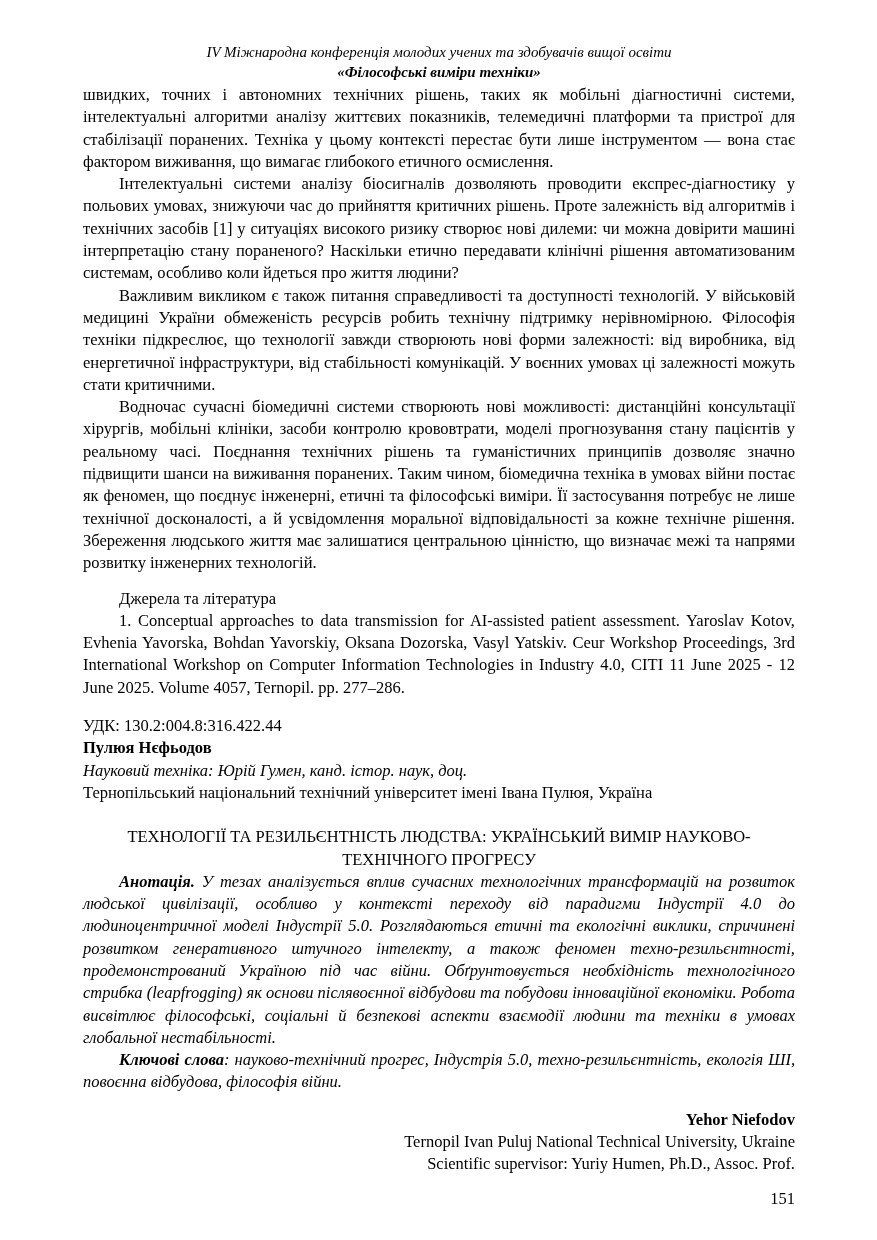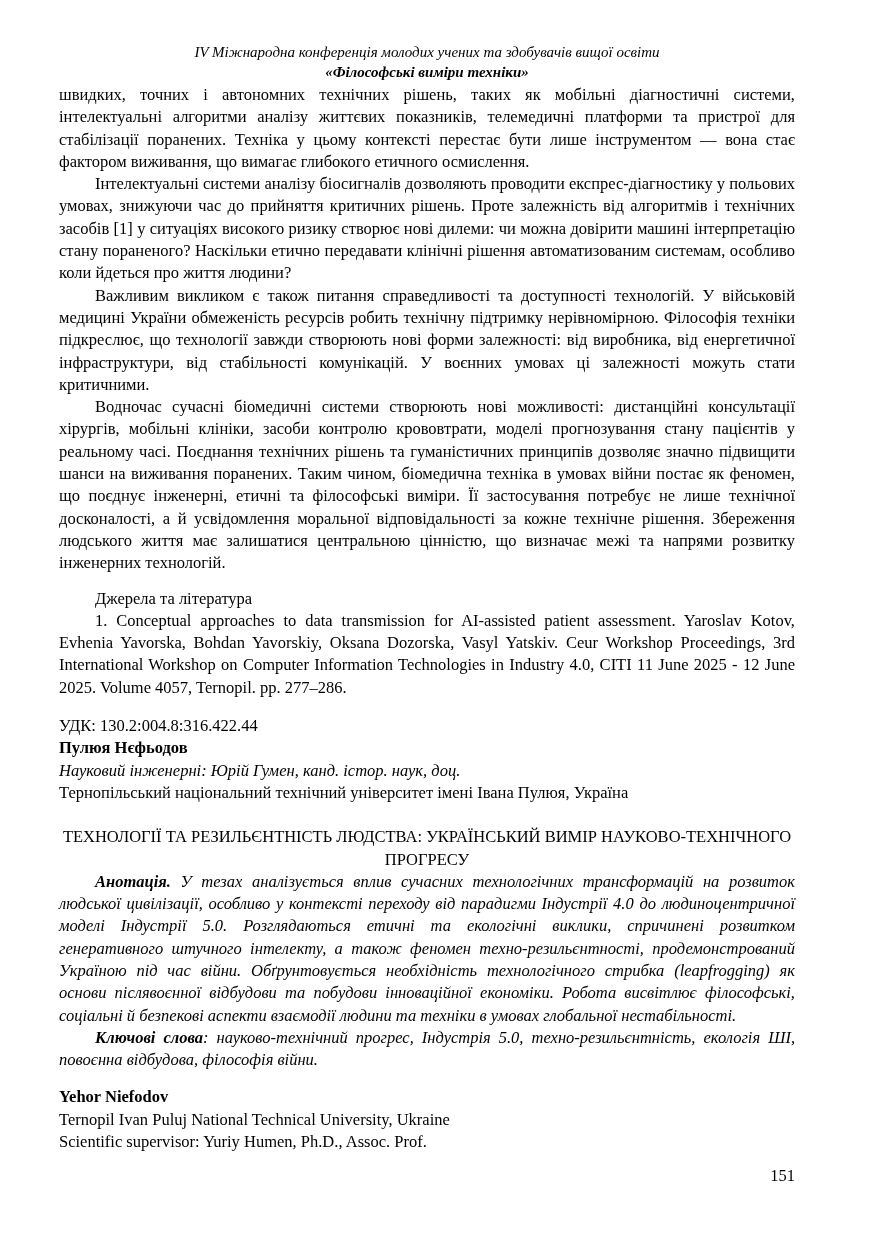--- a/index.html
+++ b/index.html
@@ -12,21 +12,21 @@
     width: 877px;
     height: 1240px;
     font-family: "Liberation Serif", serif;
     position: relative;
     overflow: hidden;
   }
   .page {
     box-sizing: border-box;
     width: 877px;
     height: 1000px;
-    padding: 42px 82px 0 59px;
+    padding: 42px 82px 0 83px;
   }
   
   .running-head {
     text-align: center;
     font-size: 15px;
     line-height: 20px;
     font-style: italic;
   }
   .running-head .line2 {
     font-weight: bold;
@@ -61,21 +61,21 @@
     margin-top: 22px;
   }
   .abstract-para, .keywords-para {
     font-style: italic;
   }
   .abstract-para .lead, .keywords-para .lead {
     font-weight: bold;
   }
   .author-en-block {
     margin-top: 15px;
-    text-align: left;
+    text-align: right;
   }
   .page-number {
     text-align: right;
     margin-top: 12px;
   }
 </style>
 </head>
 <body>
 
 <div class="page">
@@ -90,21 +90,21 @@
     <p class="indent">Інтелектуальні системи аналізу біосигналів дозволяють проводити експрес-діагностику у польових умовах, знижуючи час до прийняття критичних рішень. Проте залежність від алгоритмів і технічних засобів [1] у ситуаціях високого ризику створює нові дилеми: чи можна довірити машині інтерпретацію стану пораненого? Наскільки етично передавати клінічні рішення автоматизованим системам, особливо коли йдеться про життя людини?</p>
     <p class="indent">Важливим викликом є також питання справедливості та доступності технологій. У військовій медицині України обмеженість ресурсів робить технічну підтримку нерівномірною. Філософія техніки підкреслює, що технології завжди створюють нові форми залежності: від виробника, від енергетичної інфраструктури, від стабільності комунікацій. У воєнних умовах ці залежності можуть стати критичними.</p>
     <p class="indent">Водночас сучасні біомедичні системи створюють нові можливості: дистанційні консультації хірургів, мобільні клініки, засоби контролю крововтрати, моделі прогнозування стану пацієнтів у реальному часі. Поєднання технічних рішень та гуманістичних принципів дозволяє значно підвищити шанси на виживання поранених. Таким чином, біомедична техніка в умовах війни постає як феномен, що поєднує інженерні, етичні та філософські виміри. Її застосування потребує не лише технічної досконалості, а й усвідомлення моральної відповідальності за кожне технічне рішення. Збереження людського життя має залишатися центральною цінністю, що визначає межі та напрями розвитку інженерних технологій.</p>
 
     <p class="sources-heading">Джерела та література</p>
     <p class="indent">1. Conceptual approaches to data transmission for AI-assisted patient assessment. Yaroslav Kotov, Evhenia Yavorska, Bohdan Yavorskiy, Oksana Dozorska, Vasyl Yatskiv. Ceur Workshop Proceedings, 3rd International Workshop on Computer Information Technologies in Industry 4.0, CITI 11 June 2025 - 12 June 2025. Volume 4057, Ternopil. pp. 277–286.</p>
 
     <div class="udk-block">
       <p>УДК: 130.2:004.8:316.422.44</p>
       <p class="bold">Пулюя Нєфьодов</p>
-      <p class="italic">Науковий інженерні: Юрій Гумен, канд. істор. наук,  доц.</p>
+      <p class="italic">Науковий техніка: Юрій Гумен, канд. істор. наук,  доц.</p>
       <p>Тернопільський національний технічний університет імені Івана Пулюя, Україна</p>
     </div>
 
     <p class="paper-title">ТЕХНОЛОГІЇ ТА РЕЗИЛЬЄНТНІСТЬ ЛЮДСТВА: УКРАЇНСЬКИЙ ВИМІР НАУКОВО-ТЕХНІЧНОГО ПРОГРЕСУ</p>
 
     <p class="indent abstract-para"><span class="lead">Анотація.</span><span> У тезах аналізується вплив сучасних технологічних трансформацій на розвиток людської цивілізації, особливо у контексті переходу від парадигми Індустрії 4.0 до людиноцентричної моделі Індустрії 5.0. Розглядаються етичні та екологічні виклики, спричинені розвитком генеративного штучного інтелекту, а також феномен техно-резильєнтності, продемонстрований Україною під час війни. Обґрунтовується необхідність технологічного стрибка (leapfrogging) як основи післявоєнної відбудови та побудови інноваційної економіки. Робота висвітлює філософські, соціальні й безпекові аспекти взаємодії людини та техніки в умовах глобальної нестабільності.</span></p>
 
     <p class="indent keywords-para"><span class="lead">Ключові слова</span><span>: науково-технічний прогрес, Індустрія 5.0, техно-резильєнтність, екологія ШІ, повоєнна відбудова, філософія війни.</span></p>
 
     <div class="author-en-block">

